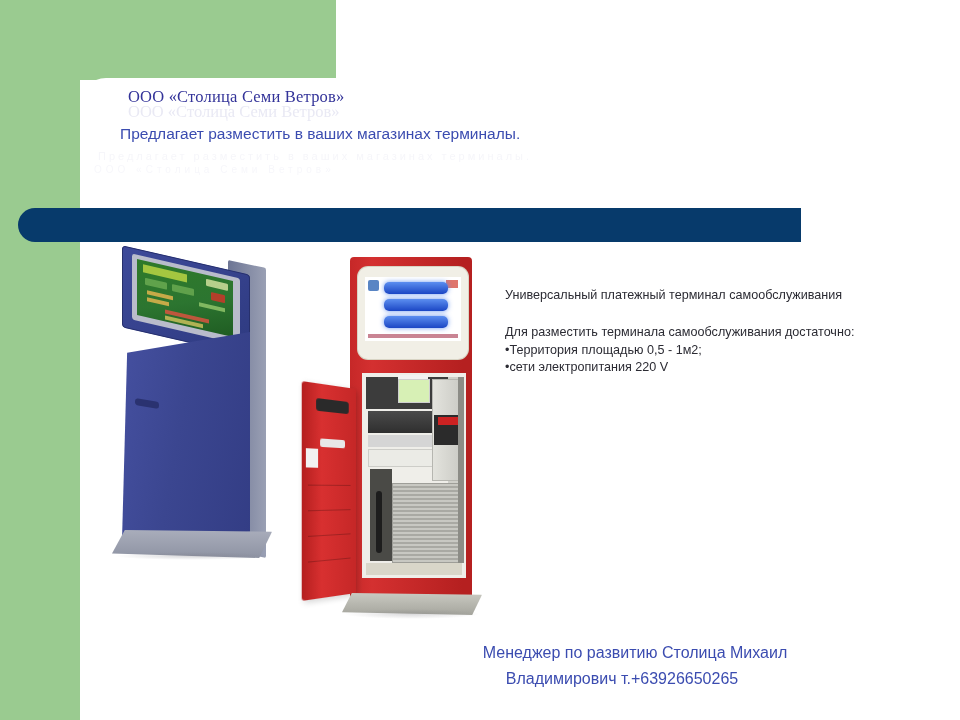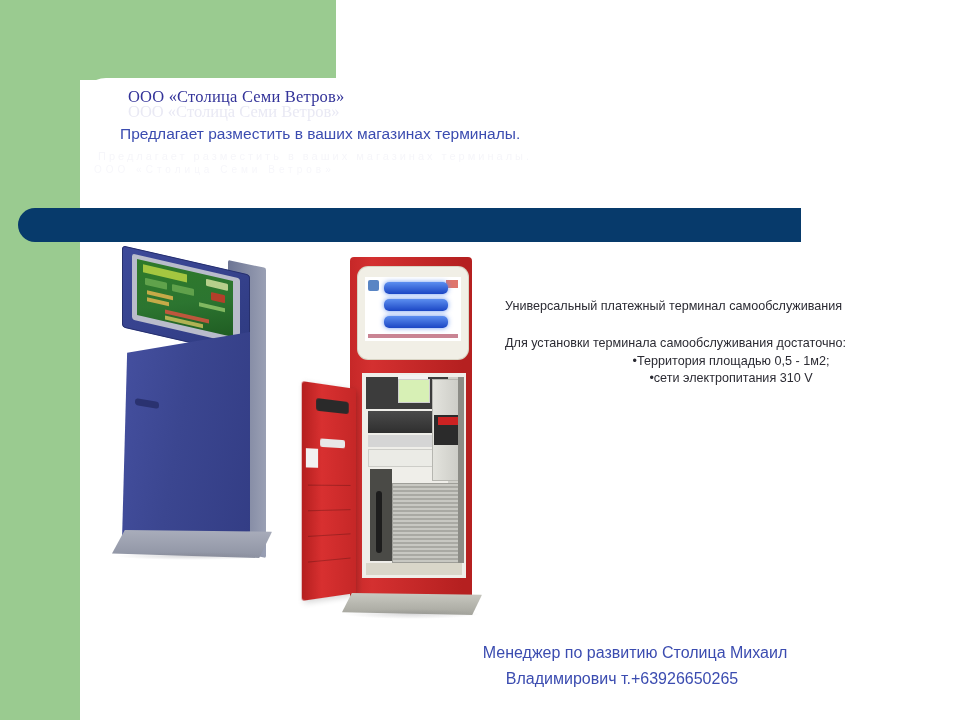--- a/index.html
+++ b/index.html
@@ -86,29 +86,29 @@
     border-top-left-radius:17px;
     border-bottom-left-radius:17px;
   }
 
   
   .text-col{
     position:absolute;left:505px;top:286px;
     width:452px;
   }
   .text-col p{
-    margin:12px 0 17px 0;
+    margin:1px 0 17px 0;
     font-family:"Liberation Sans", sans-serif;
     font-size:12.6px;
     line-height:16.8px;
     color:#2b2b33;
     text-align:left;
   }
   .text-col p.lead{margin-bottom:20px;}
-  .bullets{margin:0;padding:0;list-style:none;text-align:center;}
+  .bullets{margin:0;padding:0;list-style:none;}
   .bullets li{
     font-family:"Liberation Sans", sans-serif;
     font-size:12.6px;
     line-height:17.5px;
     color:#2b2b33;
   }
   .bullets li::before{content:"\2022 ";}
 
   
   .contact{
@@ -366,24 +366,24 @@
       <div class="dridge r3"></div>
       <div class="dridge r4"></div>
     </div>
 
     <div class="kr-base"></div>
     <div class="kr-shadow"></div>
   </div>
 
   <div class="text-col">
     <p class="lead">Универсальный платежный терминал самообслуживания</p>
-    <p style="margin-bottom:1px">Для установки терминала самообслуживания достаточно:</p>
+    <p style="margin-bottom:1px">Для разместить терминала самообслуживания достаточно:</p>
     <ul class="bullets">
       <li>Территория площадью 0,5 - 1м2;</li>
-      <li>сети электропитания  310 V</li>
+      <li>сети электропитания  220 V</li>
     </ul>
   </div>
 
   <div class="contact">
     <span>Менеджер по развитию Столица Михаил</span>
     <span class="l2">Владимирович т.+63926650265</span>
   </div>
 
 </div>
 

